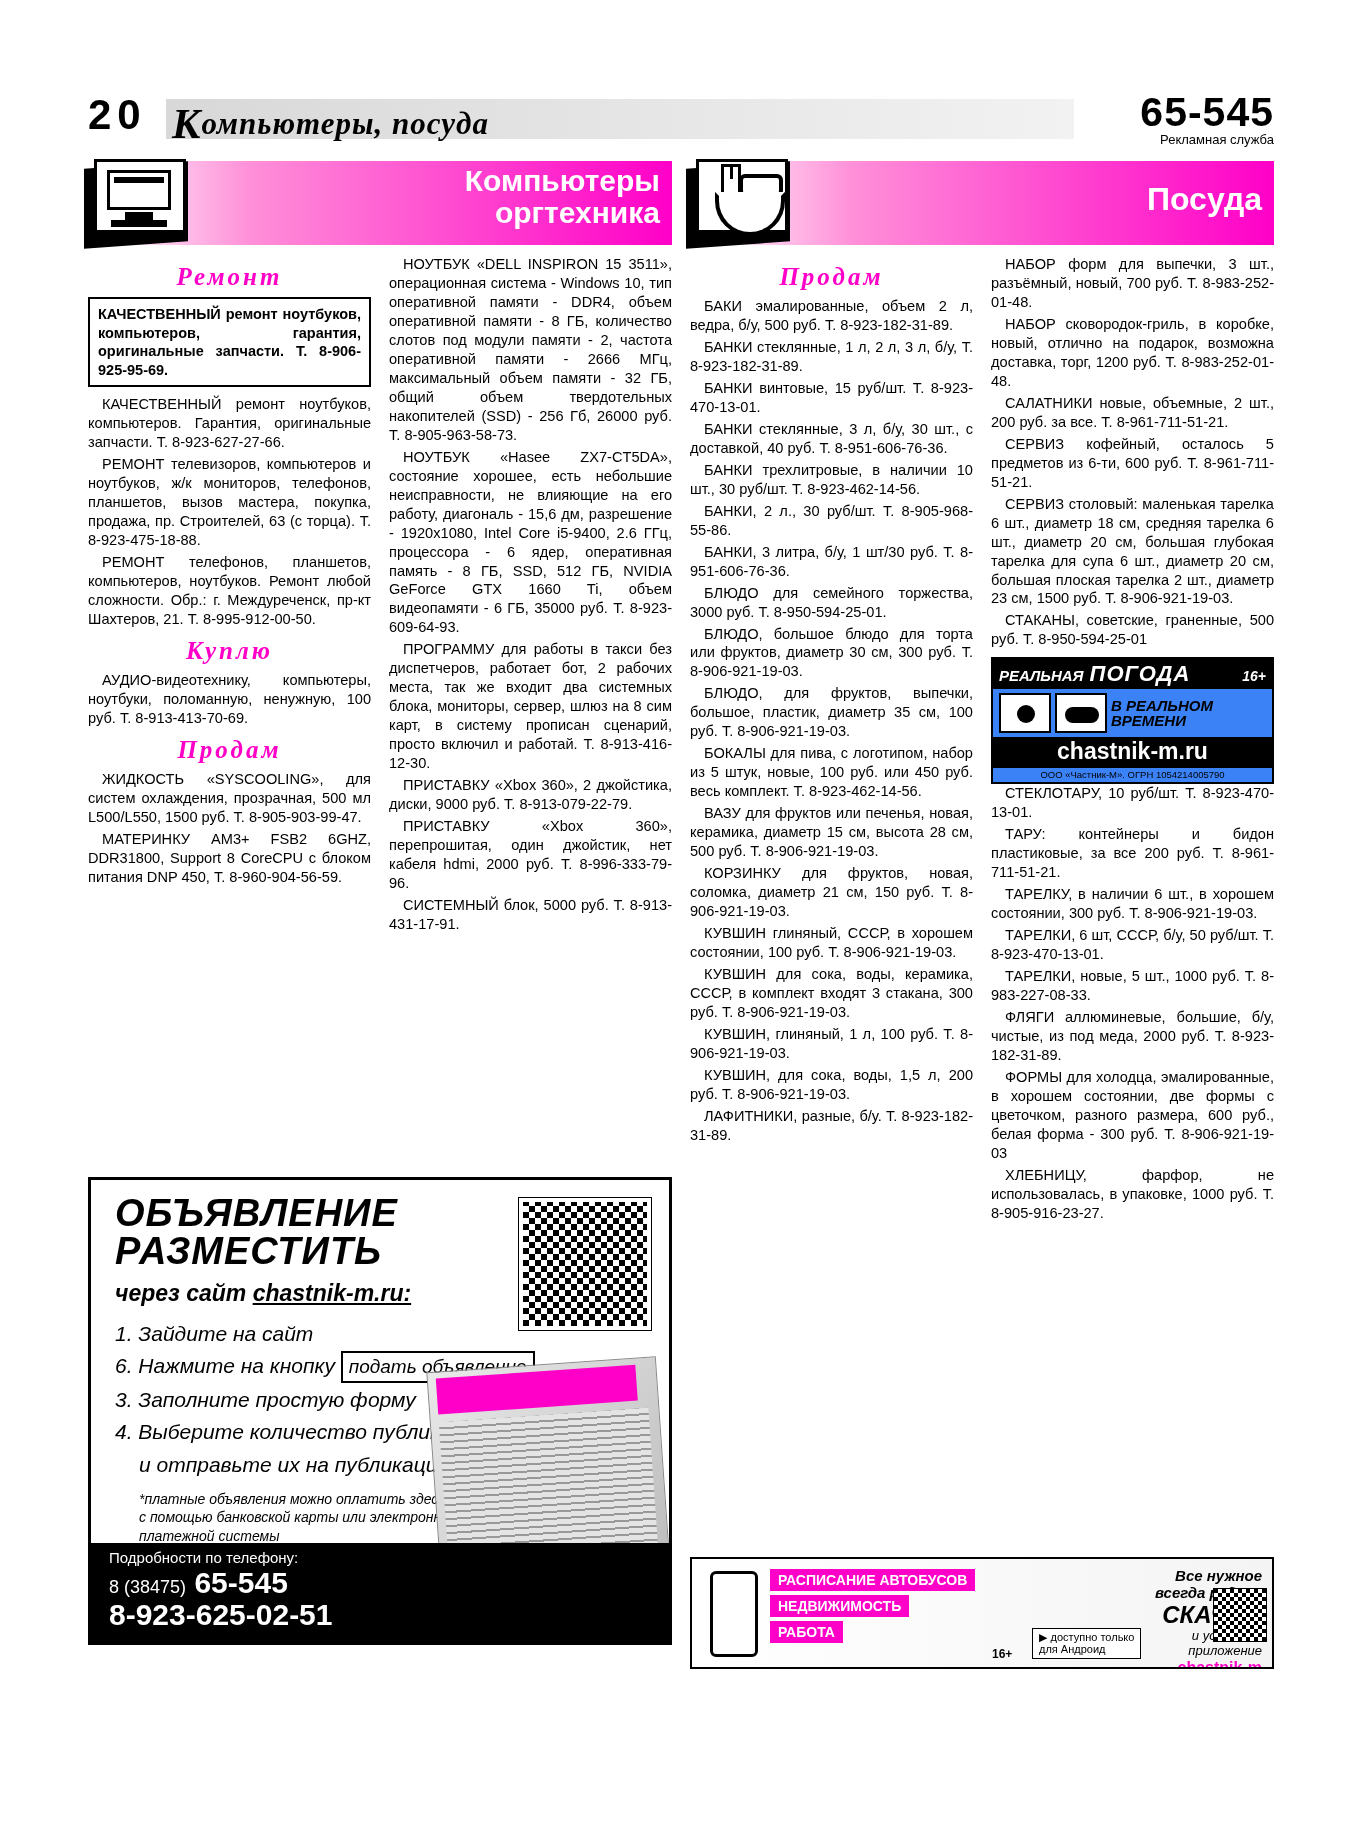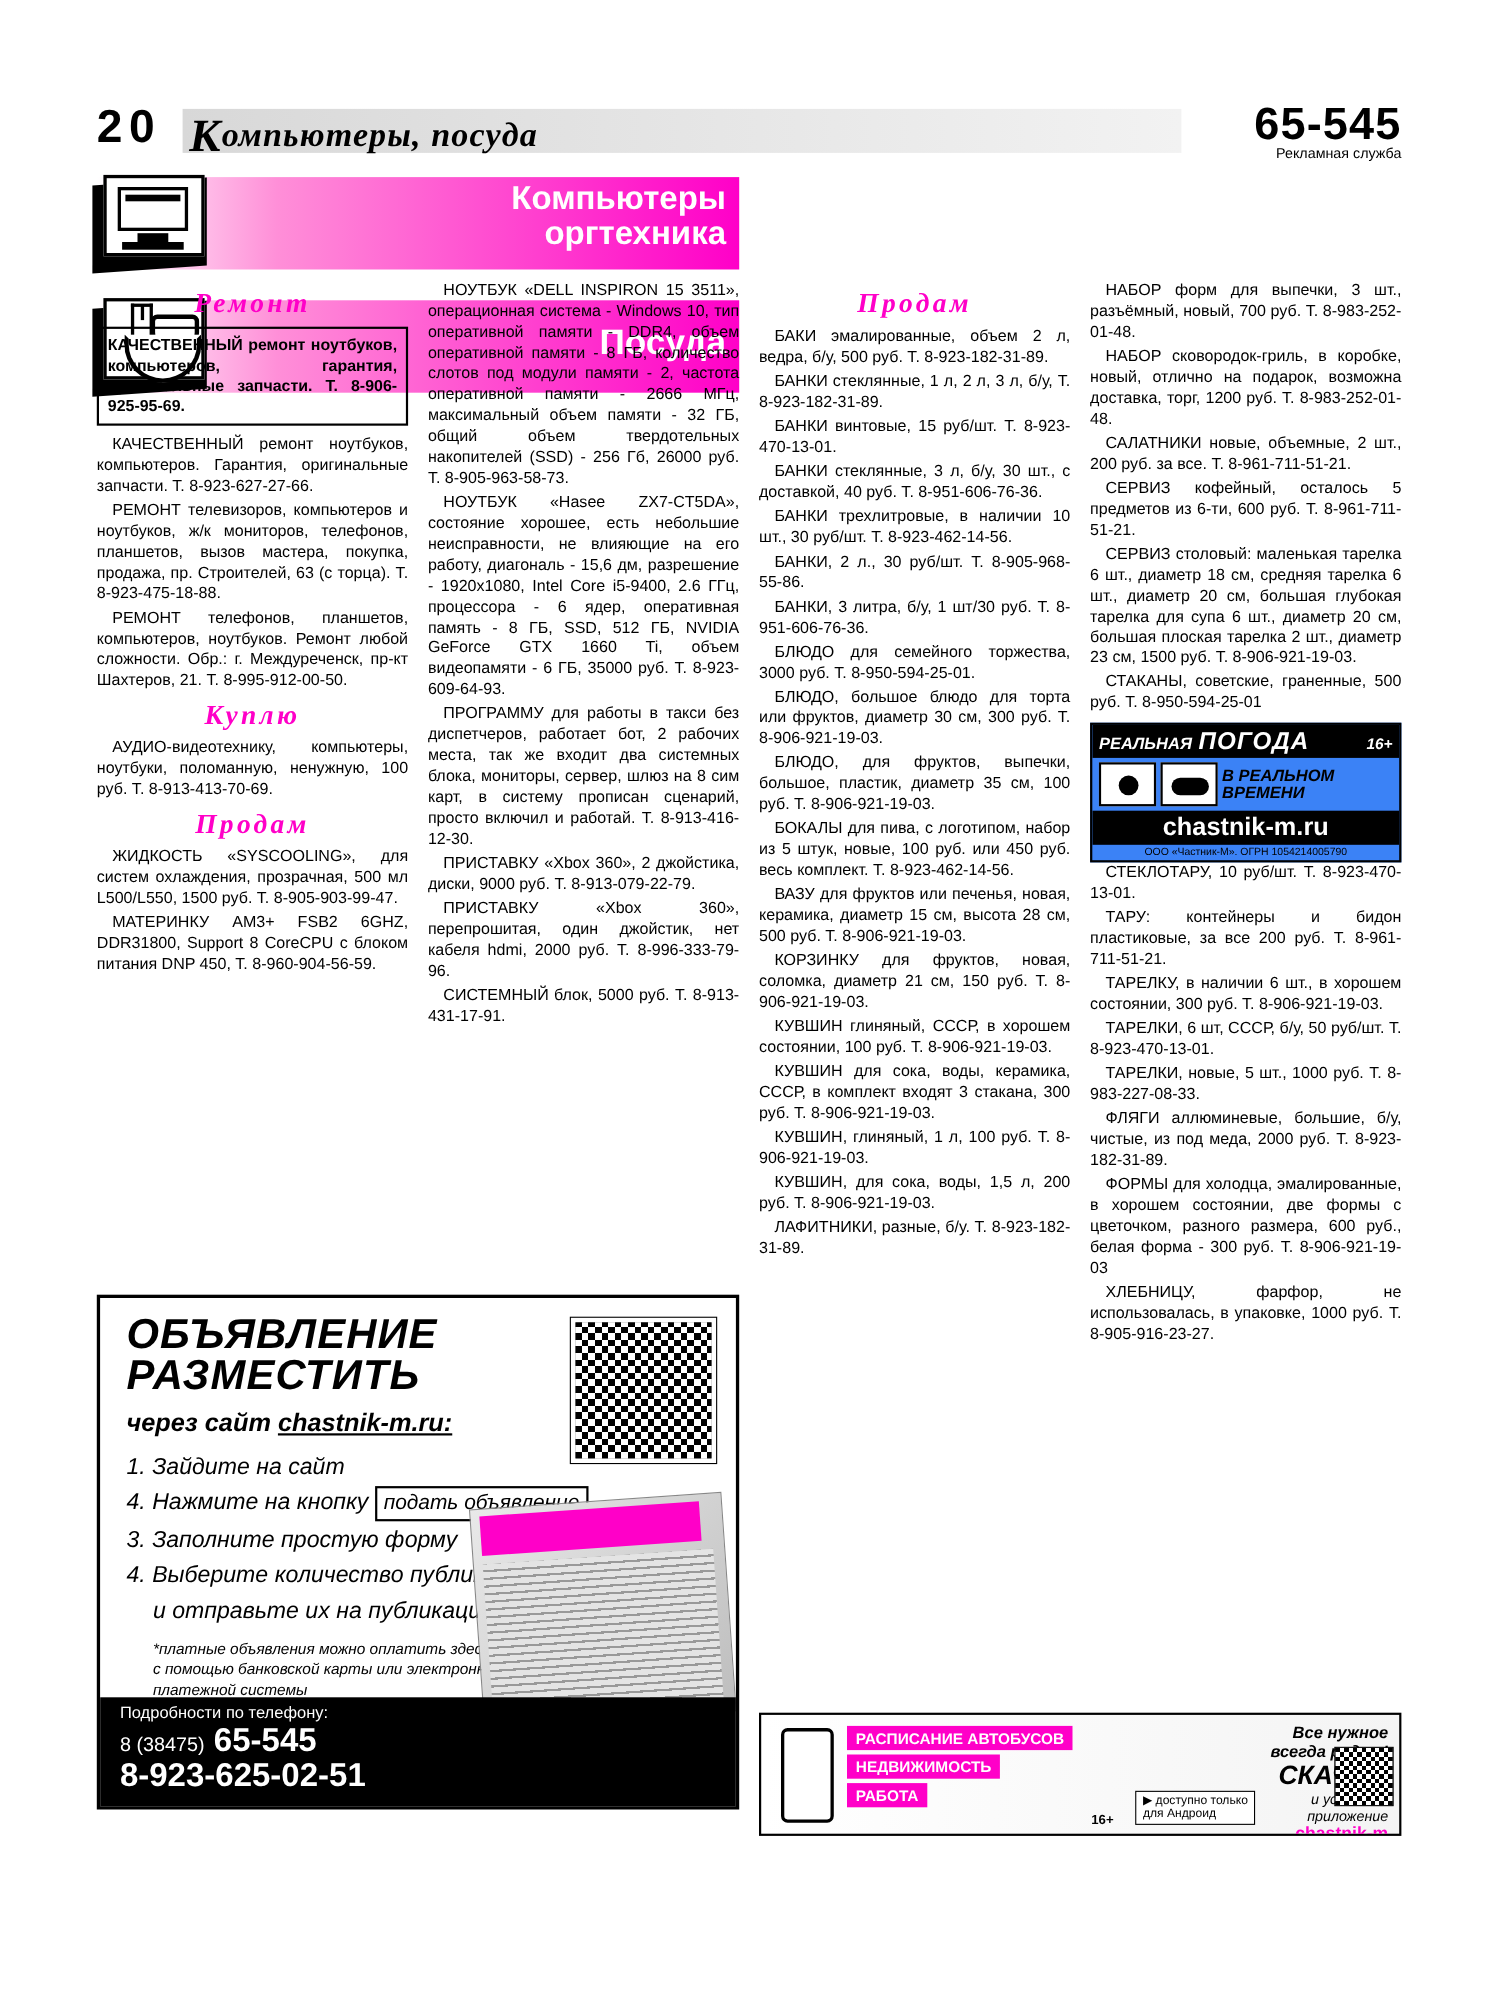--- a/index.html
+++ b/index.html
@@ -295,21 +295,21 @@
     <div class="page-num">20</div>
     <div class="masthead-title">
       <span class="dropcap">К</span><span>омпьютеры, посуда</span>
     </div>
     <div class="phone-block">
       <div class="phone-num">65-545</div>
       <div class="phone-sub">Рекламная служба</div>
     </div>
   </div>
 
-  <div style="display:flex; gap:18px;flex-direction:column;">
+  <div style="display:flex; gap:18px;">
     <div class="banner" style="width:584px;">
       <div class="banner-icon">
         <div class="icon-shadow"></div>
         <div class="icon-face">
           <div class="mon-screen"></div>
           <div class="mon-stand"></div>
           <div class="mon-base"></div>
         </div>
       </div>
       <div class="btitle">
@@ -425,21 +425,21 @@
       <div>ОБЪЯВЛЕНИЕ</div>
       <div>РАЗМЕСТИТЬ</div>
     </div>
     <div class="promo-sub">
       <span>через сайт</span>
       <span class="site">chastnik-m.ru:</span>
     </div>
     <div class="promo-steps">
       <div class="step">1. Зайдите на сайт</div>
       <div class="step">
-        <span>4. Нажмите на кнопку</span>
+        <span>6. Нажмите на кнопку</span>
         <span class="btn-inline">подать объявление</span>
       </div>
       <div class="step">3. Заполните простую форму</div>
       <div class="step">4. Выберите количество публикаций</div>
       <div class="step" style="margin-left:24px;">и отправьте их на публикацию*</div>
     </div>
     <div class="promo-note">*платные объявления можно оплатить здесь же с помощью банковской карты или электронной платежной системы</div>
     <div class="papers"></div>
     <div class="promo-footer">
       <div class="pf-label">Подробности по телефону:</div>

